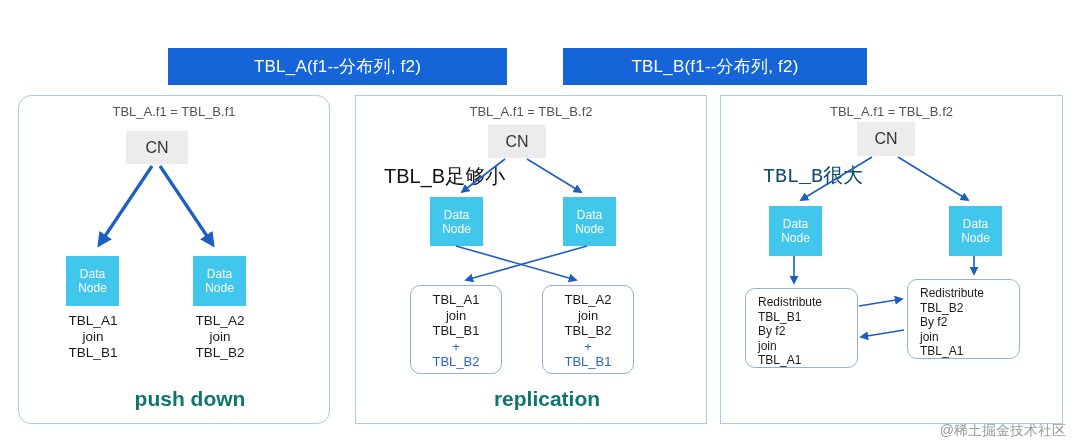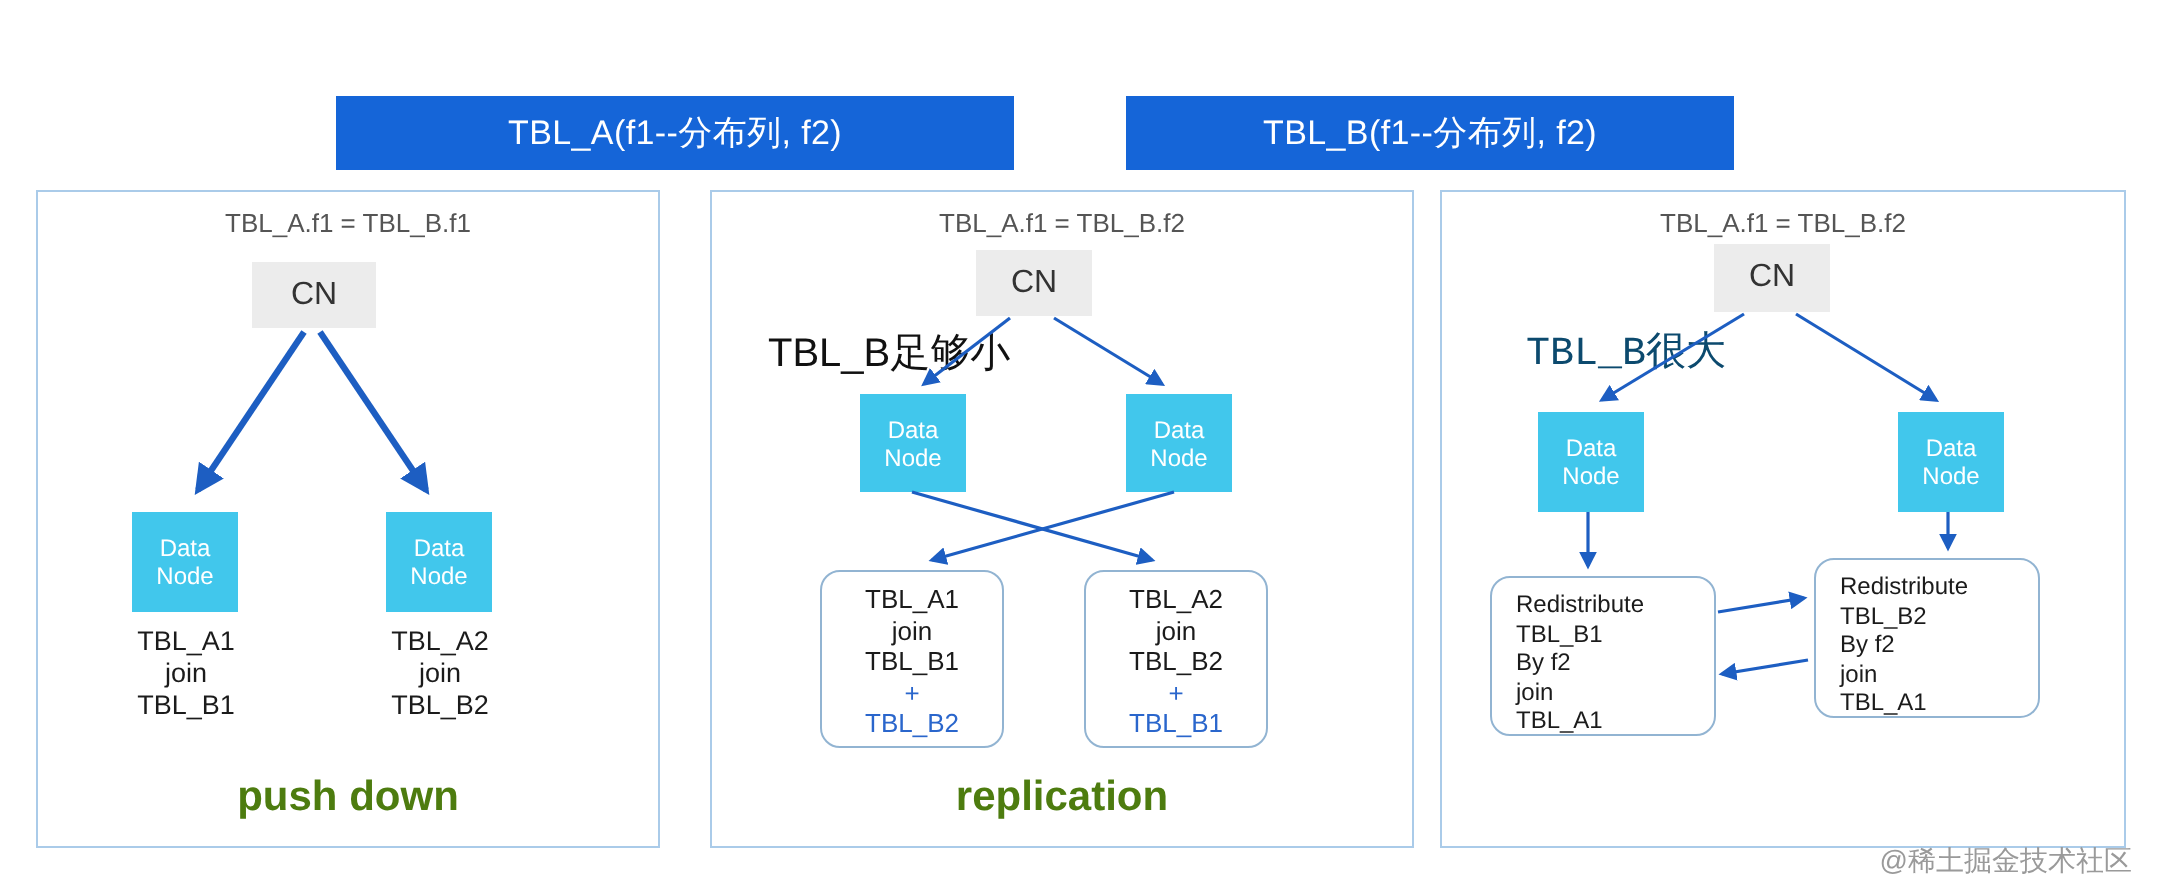--- a/index.html
+++ b/index.html
@@ -12,21 +12,21 @@
     display: flex; align-items: center; justify-content: center;
     font-size: 17px; letter-spacing: .2px; margin-top: 15px;
   }
   .hdr-a { left: 168px; width: 339px; }
   .hdr-b { left: 563px; width: 304px; }
 
   .panel {
     position: absolute; top: 95px; height: 329px;
     border: 1px solid #aacbe9; background: #ffffff; box-sizing: border-box;
   }
-  .panel-1 { left: 18px;  width: 312px; }
+  .panel-1 { left: 18px;  width: 312px; border-radius: 13px; }
   .panel-2 { left: 355px; width: 352px; }
   .panel-3 { left: 720px; width: 343px; }
 
   .panel-title {
     position: absolute; top: 8px; left: 0; width: 100%;
     text-align: center; font-size: 13px; color: #555555;
   }
 
   .cn {
     position: absolute; background: #ececec; color: #333333;
@@ -51,22 +51,22 @@
     position: absolute; background: #ffffff;
     border: 1.3px solid #92b4d2; border-radius: 10px;
     font-size: 13px; line-height: 15.5px; text-align: center;
     padding-top: 6px; box-sizing: border-box; color: #1b1b1b;
   }
   .bigbox span { display: block; }
   .bigbox .blue { color: #2a66cc; }
   .bigbox.leftalign { text-align: left; padding-left: 12px; font-size: 12px; line-height: 14.5px; }
 
   .caption {
-    position: absolute; bottom: 12px; left: 0; width: 100%;
-    text-align: center; font-weight: bold; font-size: 21px; color: #4d7c0f;
+    position: absolute; bottom: 12px; left: 16px; width: 100%;
+    text-align: center; font-weight: bold; font-size: 21px; color: #0f766e;
   }
 
   .note { position: absolute; font-size: 20px; color: #111111; }
   .note.blue { color: #0c4a6e; font-family: Liberation Mono, monospace; }
 
   .svg-layer { position: absolute; left: 0; top: 0; width: 1080px; height: 444px; pointer-events: none; }
 
   .watermark {
     position: absolute; right: 14px; bottom: 4px;
     font-size: 14px; color: #9a9a9a;

